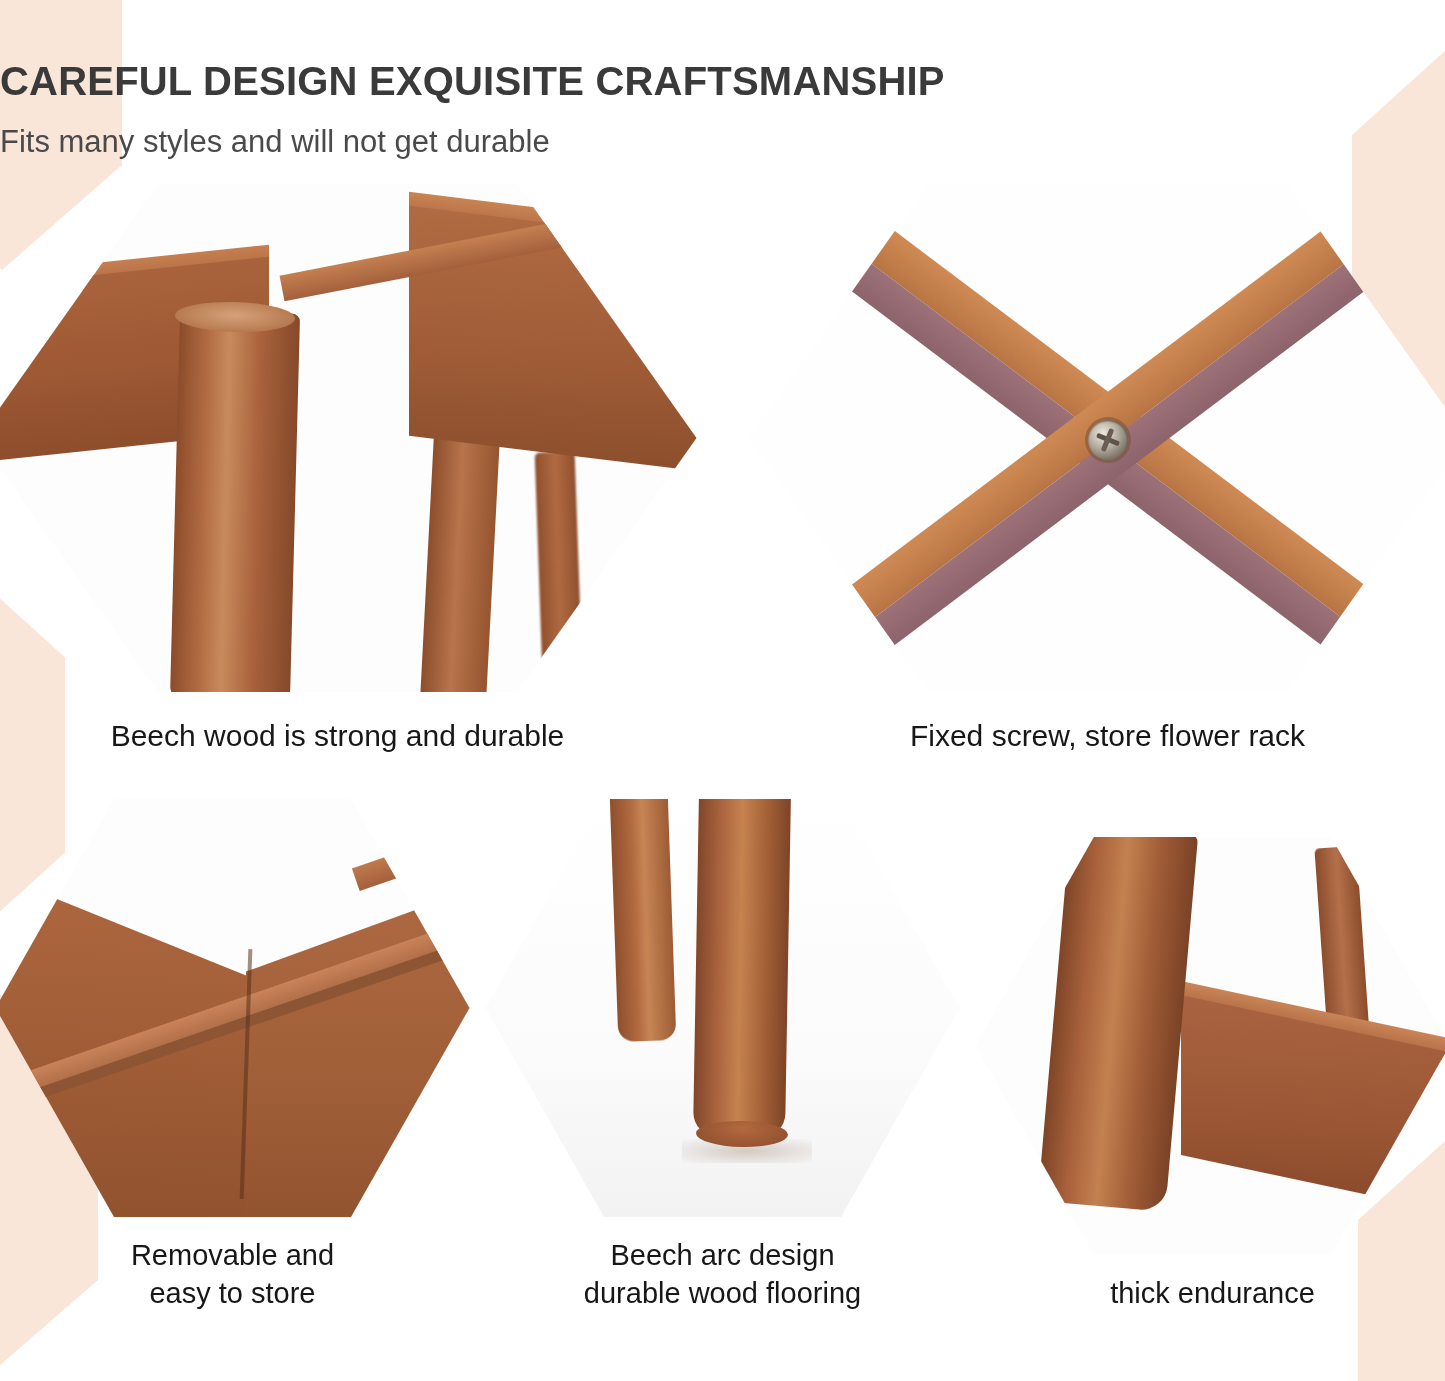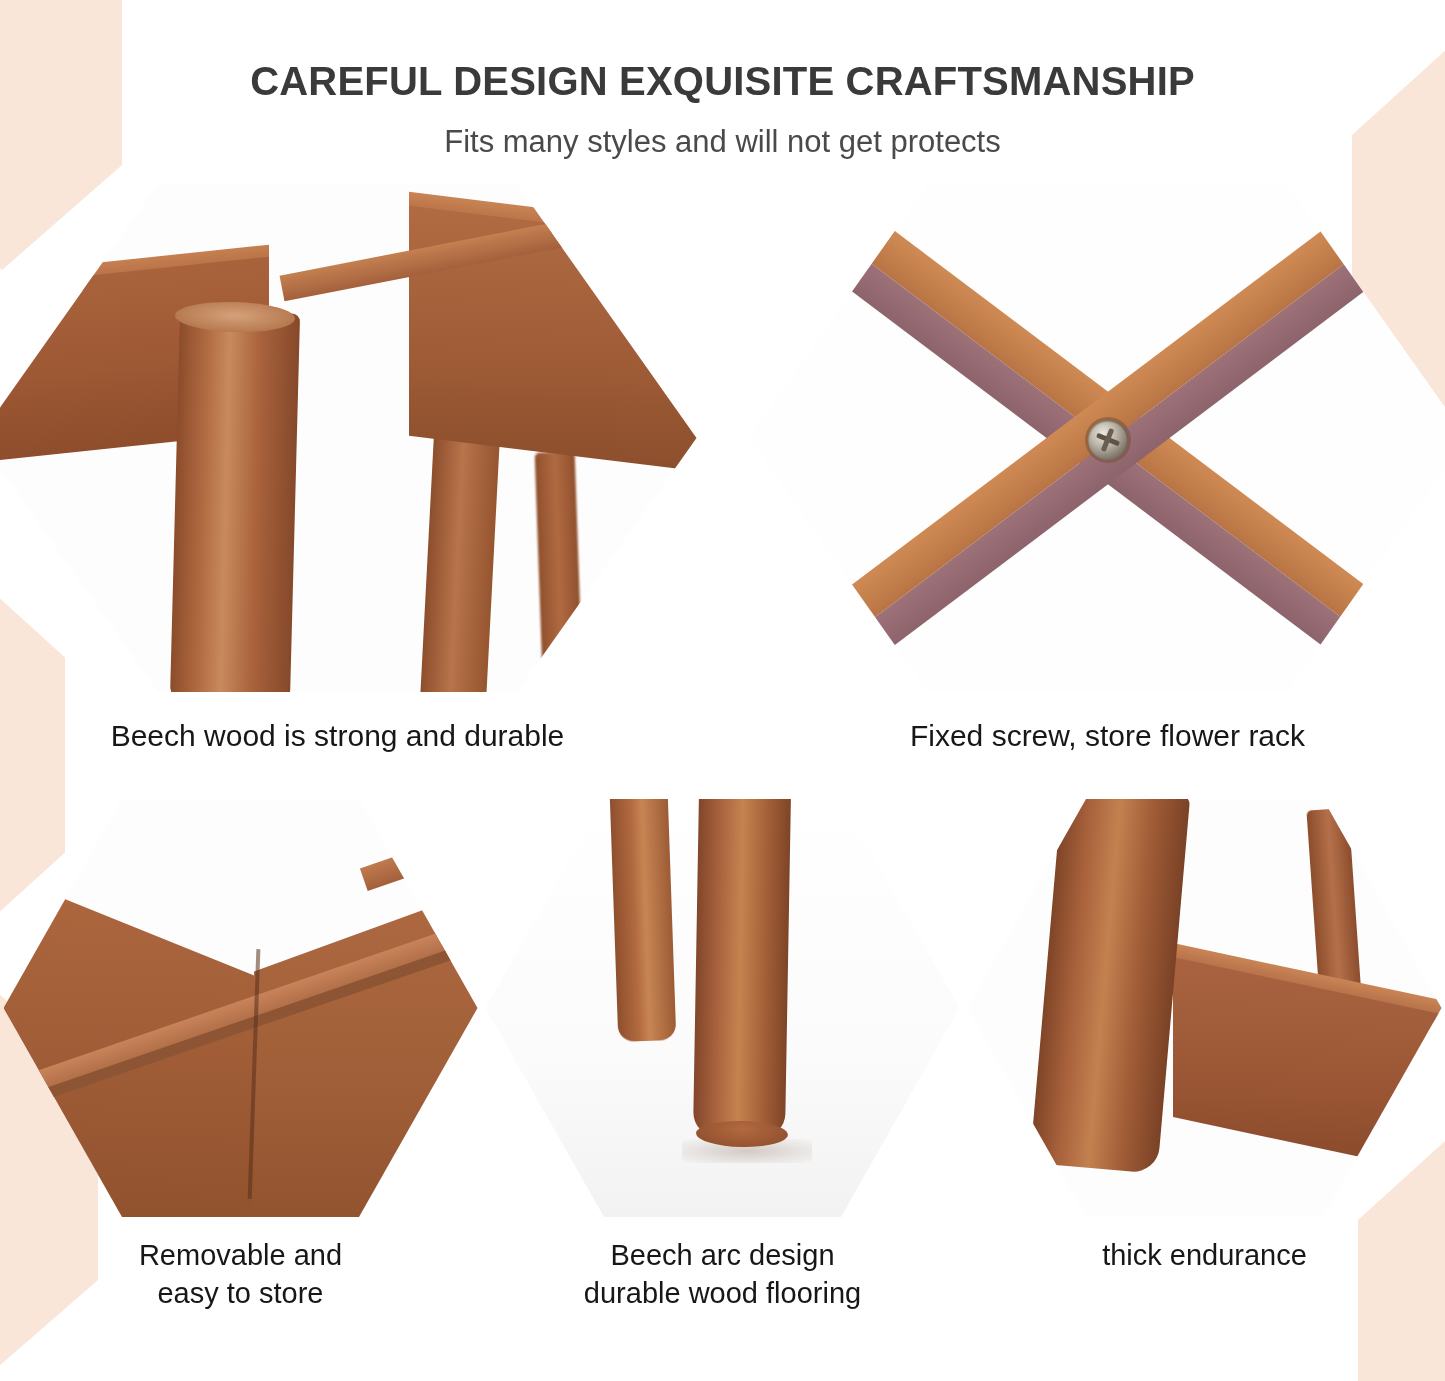--- a/index.html
+++ b/index.html
@@ -18,39 +18,39 @@
     clip-path:polygon(50% 0%,100% 25%,100% 75%,50% 100%,0% 75%,0% 25%);
     z-index:0;
   }
   .deco.tl { left:-118px; top:-150px;  width:240px; height:420px; }
   .deco.tr { left:1352px; top:40px;    width:210px; height:380px; }
   .deco.bl { left:-132px; top:980px;   width:230px; height:400px; }
   .deco.br { left:1358px; top:1120px;  width:220px; height:400px; }
   .deco.ml { left:-150px; top:560px;   width:215px; height:390px; }
 
   
-  .header { position:relative; z-index:3; text-align:center; padding-top:58px; }
+  .header { position:relative; z-index:3; padding-top:58px; }
   .title {
     font-size:40px;
     font-weight:bold;
     letter-spacing:0.2px;
     color:#3a3a3a;
     line-height:1.15;
   }
   .subtitle {
     margin-top:20px;
     font-size:31px;
     font-weight:400;
     color:#4a4a4a;
   }
 
   
-  .row { position:relative; z-index:2; display:flex; justify-content:center; }
+  .row { position:relative; z-index:2; display:flex; justify-content:center;align-items:flex-end; }
   .row-top { margin-top:24px; gap:52px; }
-  .row-bottom { margin-top:44px; gap:8px; }
+  .row-bottom { margin-top:44px; gap:16px; }
 
   .tile { display:flex; flex-direction:column; align-items:center; }
 
   .hex {
     position:relative;
     overflow:hidden;
     background:#ffffff;
     clip-path:polygon(25% 0%, 75% 0%, 100% 50%, 75% 100%, 25% 100%, 0% 50%);
   }
   .hex.big   { width:718px; height:508px; }
@@ -245,21 +245,21 @@
 <body>
 
 <div class="deco tl"></div>
 <div class="deco tr"></div>
 <div class="deco ml"></div>
 <div class="deco bl"></div>
 <div class="deco br"></div>
 
 <div class="header">
   <div class="title">CAREFUL DESIGN EXQUISITE CRAFTSMANSHIP</div>
-  <div class="subtitle">Fits many styles and will not get protects</div>
+  <div class="subtitle">Fits many styles and will not get durable</div>
 </div>
 
 <div class="row row-top">
 
   <div class="tile">
     <div class="hex big">
       <div class="p1">
         <div class="apron-left-face"></div>
         <div class="apron-left"></div>
         <div class="leg-far"></div>

